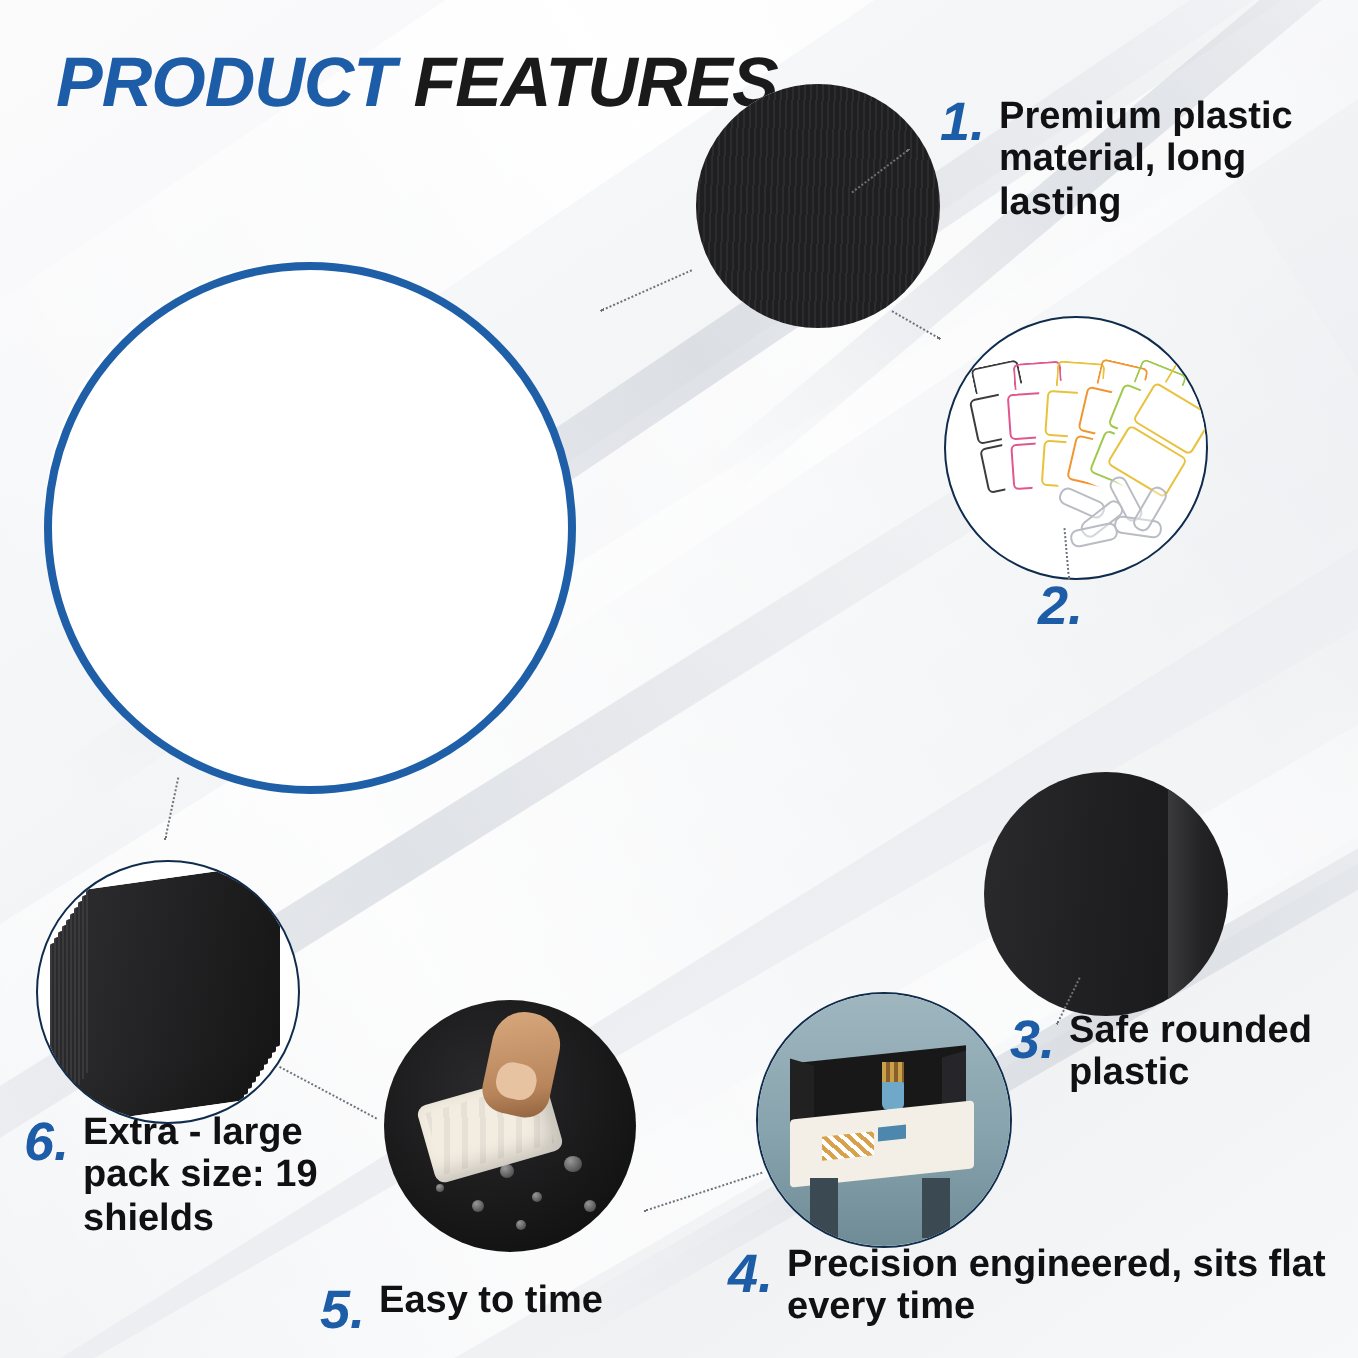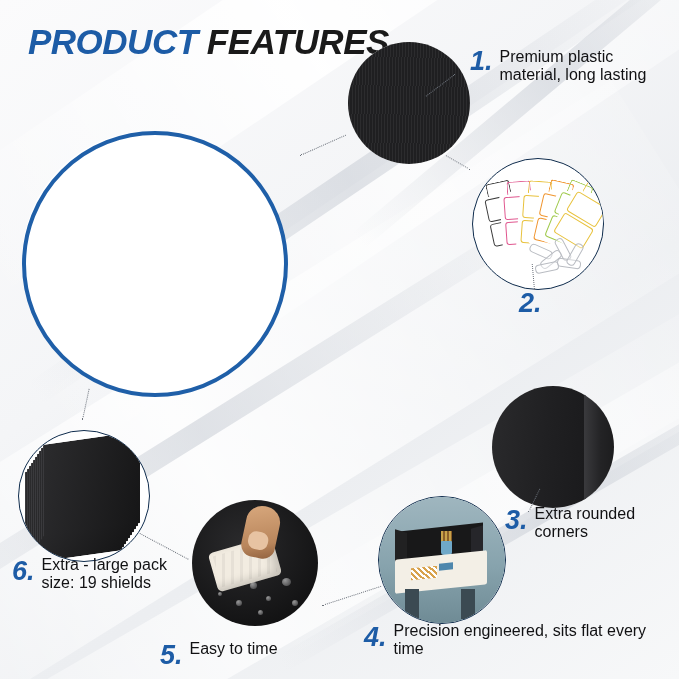--- a/index.html
+++ b/index.html
@@ -128,21 +128,21 @@
   .stack{position:absolute;left:6px;top:8px;width:124px;height:120px;}
   .sheet{position:absolute;width:96px;height:92px;background:linear-gradient(100deg,#2b2b2d,#161617);
     transform:skewY(-8deg);border-radius:1px;border-left:1px solid #3a3a3d;}
 
   
   .callout{position:absolute;display:flex;align-items:flex-start;}
   .num{
     color:#1d5ca6;font-weight:bold;font-style:italic;font-size:27px;
     line-height:1;margin-right:7px;flex:0 0 auto;
   }
-  .ctext{color:#111113;font-size:16px;font-weight:normal;line-height:1.13;}
+  .ctext{color:#111113;font-size:19px;font-weight:bold;line-height:1.13;}
   #call1{left:470px;top:48px;width:200px;}
   #call2{left:519px;top:290px;width:160px;}
   #call3{left:505px;top:505px;width:175px;}
   #call4{left:364px;top:622px;width:310px;}
   #call5{left:160px;top:640px;width:200px;}
   #call6{left:12px;top:556px;width:170px;}
   #call1 .num,#call3 .num,#call4 .num,#call5 .num,#call6 .num{align-self:flex-start;}
   #call3 .num,#call4 .num,#call5 .num,#call6 .num{margin-top:2px;}
 
   
@@ -293,21 +293,21 @@
     <span class="num">1.</span>
     <span class="ctext">Premium plastic material, long lasting</span>
   </div>
 
   <div class="callout" id="call2">
     <span class="num">2.</span>
   </div>
 
   <div class="callout" id="call3">
     <span class="num">3.</span>
-    <span class="ctext">Extra rounded corners</span>
+    <span class="ctext">Safe rounded plastic</span>
   </div>
 
   <div class="callout" id="call4">
     <span class="num">4.</span>
     <span class="ctext">Precision engineered, sits flat every time</span>
   </div>
 
   <div class="callout" id="call5">
     <span class="num">5.</span>
     <span class="ctext">Easy to time</span>

